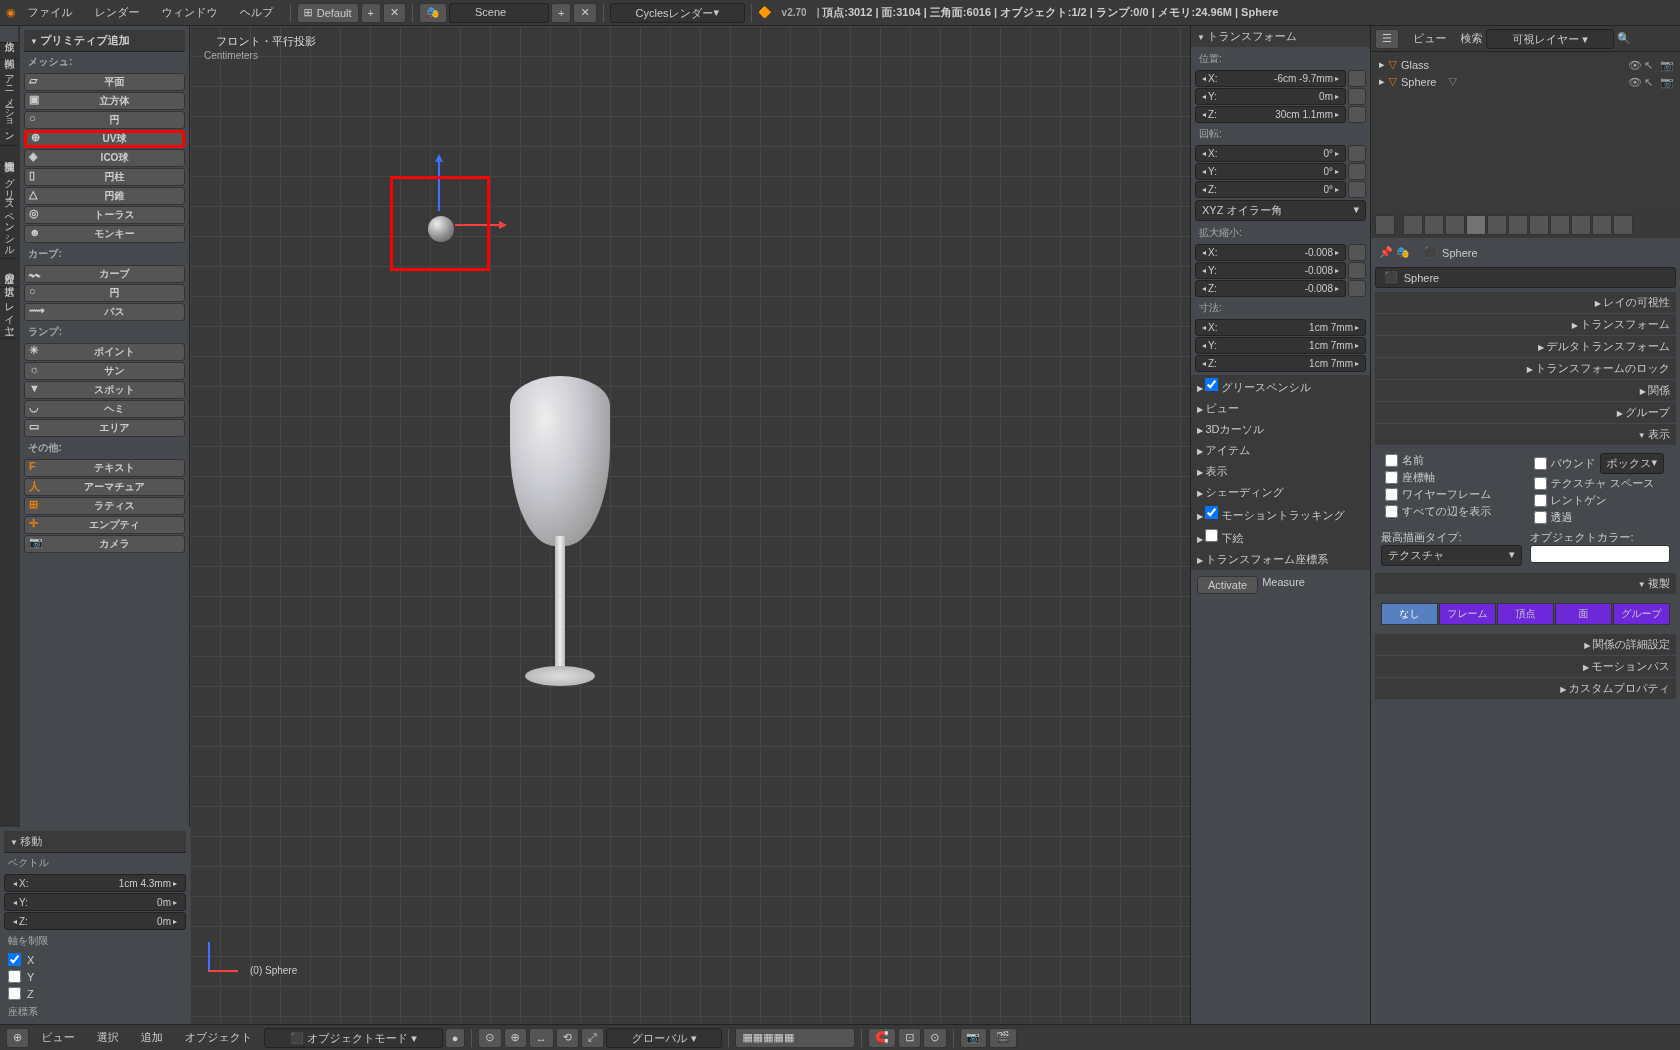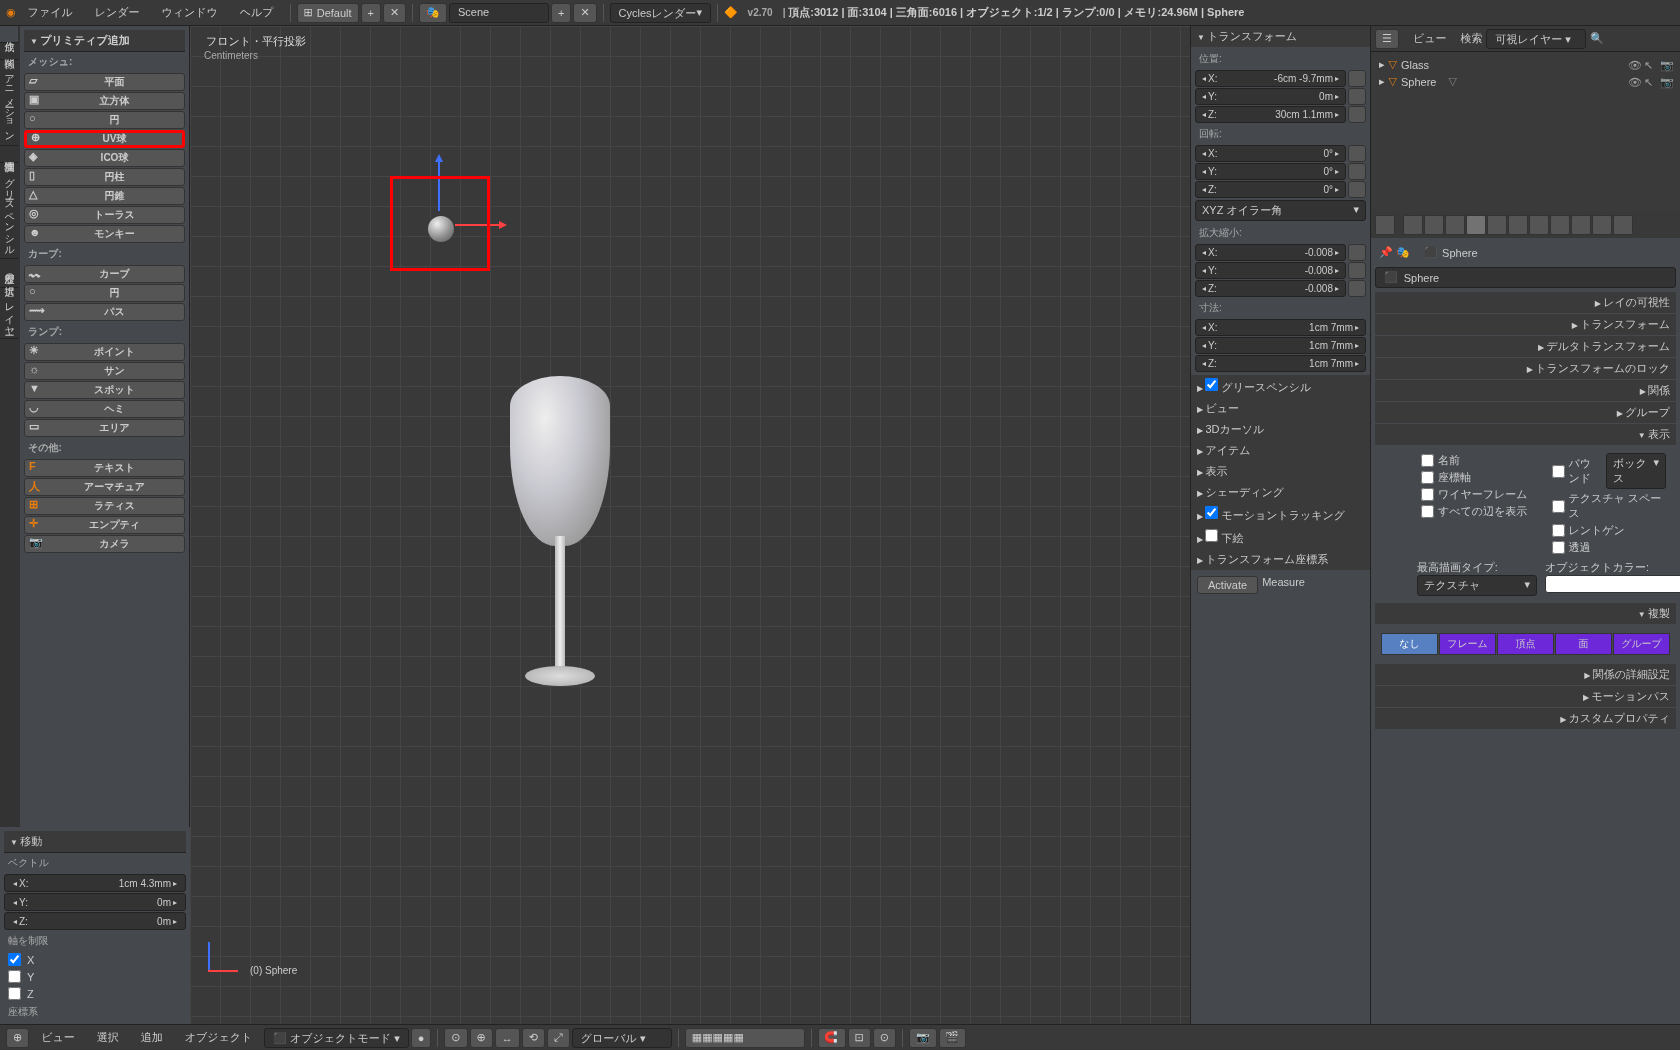--- a/index.html
+++ b/index.html
@@ -1,39 +1,39 @@
 <!DOCTYPE html>
 <html><head>
 <meta charset="utf-8">
 <style>
 *{margin:0;padding:0;box-sizing:border-box;font-family:sans-serif;font-size:11px;color:#ccc;}
 body{background:#393939;width:1680px;height:1050px;overflow:hidden;position:relative;}
 .topbar{height:26px;background:#393939;border-bottom:1px solid #222;display:flex;align-items:center;padding:0 6px;gap:2px;}
 .menu-item{padding:4px 10px;cursor:pointer;}
 .top-btn{background:#555;border:1px solid #333;padding:2px 6px;border-radius:3px;display:flex;align-items:center;gap:4px;height:20px;}
-.scene-field{background:#333;border:1px solid #222;padding:2px 8px;border-radius:3px;min-width:100px;height:20px;}
+.scene-field{background:#333;border:1px solid #222;padding:2px 25px;border-radius:3px;min-width:100px;height:20px;}
 .top-sep{width:1px;height:18px;background:#555;margin:0 4px;}
 .stats{font-size:10px;color:#aaa;margin-left:8px;font-weight:bold;}
 
 .main{display:flex;height:1000px;}
 .left-panel{width:190px;background:#45494e;border-right:1px solid #222;position:relative;}
 .left-tabs{position:absolute;left:0;top:0;width:20px;height:100%;background:#333;}
 .left-tab{writing-mode:vertical-rl;padding:8px 2px;font-size:10px;border-bottom:1px solid #222;cursor:pointer;}
 .left-tab.active{background:#45494e;}
 .left-content{margin-left:20px;padding:4px;font-weight:bold;}
 .panel-header{background:#3a3a3a;padding:3px 6px;font-size:11px;border-bottom:1px solid #222;cursor:pointer;}
 .panel-header::before{content:"▼ ";font-size:8px;}
 .section-label{padding:3px 4px;font-size:10px;color:#aaa;}
 .tool-btn{display:flex;align-items:center;background:#555;border:1px solid #333;border-radius:3px;margin:1px 0;height:18px;padding:0 4px;cursor:pointer;}
 .tool-icon{width:16px;height:16px;margin-right:4px;display:inline-block;}
 .tool-label{flex:1;text-align:center;font-size:10px;}
 .highlight-red{border:3px solid red !important;}
 
 .viewport{flex:1;background:#393939;position:relative;background-image:linear-gradient(#454545 1px,transparent 1px),linear-gradient(90deg,#454545 1px,transparent 1px);background-size:30px 30px;}
-.vp-header{position:absolute;top:8px;left:16px;font-size:11px;color:#ddd;}
+.vp-header{position:absolute;top:8px;left:26px;font-size:11px;color:#ddd;}
 .vp-sub{position:absolute;top:24px;left:14px;font-size:10px;color:#aaa;}
 .sphere-box{position:absolute;left:200px;top:150px;width:100px;height:95px;border:4px solid red;}
 .small-sphere{position:absolute;left:238px;top:190px;width:26px;height:26px;border-radius:50%;background:radial-gradient(circle at 35% 30%,#eee,#888 60%,#555);}
 .arrow-z{position:absolute;left:248px;top:130px;width:2px;height:55px;background:#4070ff;}
 .arrow-z::after{content:"";position:absolute;top:-6px;left:-3px;border:4px solid transparent;border-bottom:8px solid #4070ff;}
 .arrow-x{position:absolute;left:265px;top:198px;width:50px;height:2px;background:#ff4040;}
 .arrow-x::after{content:"";position:absolute;right:-6px;top:-3px;border:4px solid transparent;border-left:8px solid #ff4040;}
 
 .wine-glass{position:absolute;left:310px;top:350px;width:120px;height:350px;}
 .glass-bowl{position:absolute;top:0;left:10px;width:100px;height:170px;background:radial-gradient(ellipse at 35% 25%,#eee,#c8c8d0 40%,#999 80%);border-radius:50px 50px 45px 45px / 30px 30px 100px 100px;}
@@ -79,21 +79,21 @@
 .prop-tabs{height:26px;background:#393939;display:flex;align-items:center;padding:0 4px;gap:1px;}
 .prop-tab{width:20px;height:20px;background:#555;border:1px solid #333;border-radius:2px;}
 .prop-tab.active{background:#727272;}
 .prop-body{flex:1;padding:4px;overflow:auto;}
 .breadcrumb{display:flex;align-items:center;gap:4px;padding:4px;}
 .obj-name-field{background:#333;border:1px solid #222;border-radius:3px;padding:3px 8px;margin:4px 0;display:flex;align-items:center;gap:6px;}
 .prop-section{background:#3a3a3a;padding:3px 6px;margin:1px 0;cursor:pointer;text-align:right;}
 .prop-section::before{content:"▶ ";font-size:8px;}
 .prop-section.open::before{content:"▼ ";}
 .prop-content{padding:4px 6px;}
-.prop-row{display:flex;gap:8px;padding:2px 0;margin-left:36px;}
+.prop-row{display:flex;gap:8px;padding:2px 0;}
 .prop-col{flex:1;}
 .btn-group{display:flex;gap:1px;margin:4px 0;}
 .btn-group .seg{flex:1;background:#6d28d9;border:1px solid #333;padding:3px 0;text-align:center;font-size:10px;}
 .btn-group .seg.active{background:#5680c2;color:#fff;}
 .color-swatch{width:140px;height:18px;background:#fff;border:1px solid #333;border-radius:3px;}
 .dropdown{background:#333;border:1px solid #222;border-radius:3px;padding:2px 6px;display:flex;justify-content:space-between;min-width:120px;}
 
 .bottom-bar{position:absolute;bottom:0;left:0;right:0;height:26px;background:#393939;border-top:1px solid #222;display:flex;align-items:center;padding:0 6px;gap:2px;}
 .orange-ico{color:#e87d0d;}
 </style>

